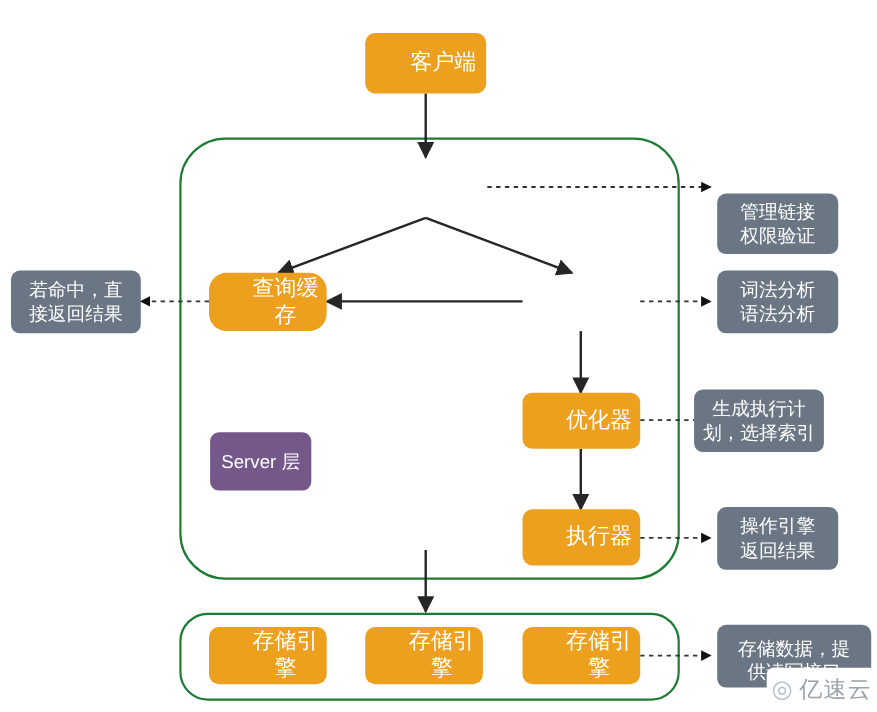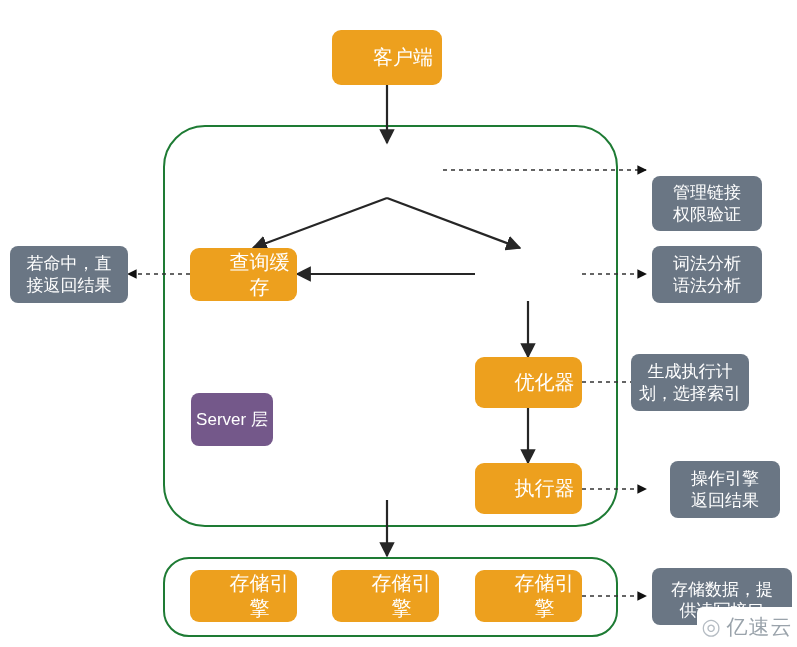--- a/index.html
+++ b/index.html
@@ -119,34 +119,34 @@
     <line x1="582" y1="382" x2="646" y2="382" stroke="#333333" stroke-width="1.6" stroke-dasharray="4 4" marker-end="url(#arrow-dot)"></line>
     <line x1="582" y1="489" x2="646" y2="489" stroke="#333333" stroke-width="1.6" stroke-dasharray="4 4" marker-end="url(#arrow-dot)"></line>
     <line x1="582" y1="596" x2="646" y2="596" stroke="#333333" stroke-width="1.6" stroke-dasharray="4 4" marker-end="url(#arrow-dot)"></line>
   </svg>
 
   <div class="node orange" style="left:332px; top:30px; width:110px; height:55px;">
     <span>客户端</span>
   </div>
 
 
-  <div class="node orange" style="left:190px; top:248px; width:107px; height:53px;">
+  <div class="node orange" style="left:190px; top:248px; width:107px; height:53px;border-radius:16px;">
     <span>查询缓存</span>
   </div>
 
 
   <div class="node orange" style="left:475px; top:357px; width:107px; height:51px;">
     <span>优化器</span>
   </div>
 
   <div class="node orange" style="left:475px; top:463px; width:107px; height:51px;">
     <span>执行器</span>
   </div>
 
-  <div class="node purple" style="left:191px; top:393px; width:82px; height:53px;">
+  <div class="node purple" style="left:191px; top:393px; width:92px; height:53px;">
     <span>Server 层</span>
   </div>
 
   <div class="node orange" style="left:190px; top:570px; width:107px; height:52px;">
     <span>存储引擎</span>
   </div>
   <div class="node orange" style="left:332px; top:570px; width:107px; height:52px;">
     <span>存储引擎</span>
   </div>
   <div class="node orange" style="left:475px; top:570px; width:107px; height:52px;">
@@ -166,21 +166,21 @@
   <div class="node gray" style="left:652px; top:246px; width:110px; height:57px;">
     <span>词法分析
 语法分析</span>
   </div>
 
   <div class="node gray" style="left:631px; top:354px; width:118px; height:57px;">
     <span>生成执行计
 划，选择索引</span>
   </div>
 
-  <div class="node gray" style="left:670px; top:461px; width:110px; height:57px;justify-content:center;">
+  <div class="node gray" style="left:652px; top:461px; width:110px; height:57px;justify-content:center;">
     <span>操作引擎
 返回结果</span>
   </div>
 
   <div class="node gray" style="left:652px; top:568px; width:140px; height:57px;align-items:flex-end;">
     <span>存储数据，提
 供读写接口</span>
   </div>
 
   <div class="watermark" style="left:697px; top:607px; width:100px; height:40px;">

